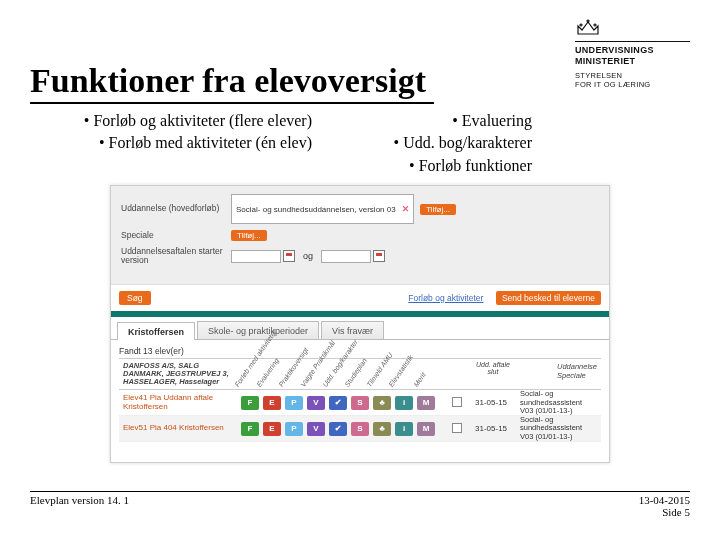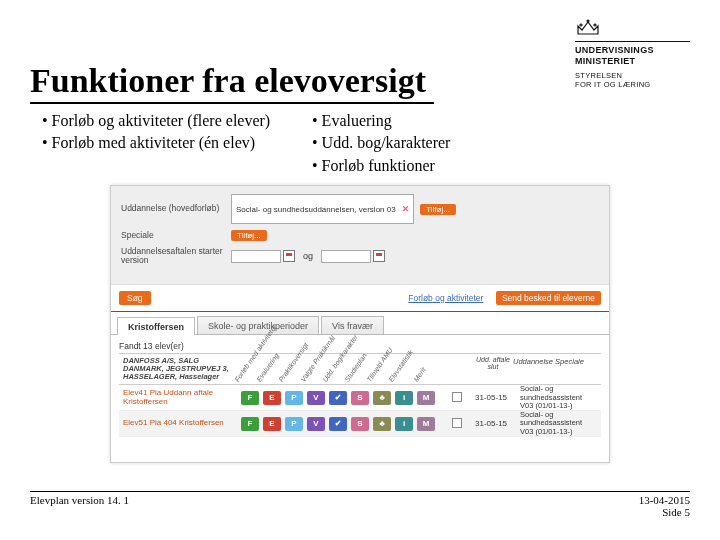--- a/index.html
+++ b/index.html
@@ -41,20 +41,21 @@
     padding-bottom: 2px;
     padding-right: 8px;
   }
   .bullets {
     position: absolute;
     top: 110px;
     left: 42px;
     display: flex;
     font-size: 16px;
     line-height: 1.4;
+    text-align: right;
   }
   .bul-col { width: 270px; }
   .bul-col2 { width: 220px; }
 
   .screenshot {
     position: absolute;
     top: 185px;
     left: 110px;
     width: 500px;
     height: 278px;
@@ -89,21 +90,21 @@
     padding: 1px 6px;
     border-radius: 2px;
     margin-left: 6px;
   }
   .datebox { width: 50px; background:#fff; border:1px solid #aaa; height:13px; display:inline-block; }
   .calicon { width:12px; height:12px; background:#fff; border:1px solid #777; display:inline-block; margin-left:2px; position:relative; }
   .calicon::before { content:""; position:absolute; top:2px; left:2px; right:2px; height:3px; background:#c44; }
 
   .searchbar {
     display:flex; align-items:center; justify-content:space-between;
-    padding:6px 8px; border-top:1px solid #ddd; border-bottom:1px solid #0f766e;
+    padding:6px 8px; border-top:1px solid #ddd; border-bottom:6px solid #0f766e;
   }
   .sog { background:#e86a1a; color:#fff; padding:2px 8px; font-size:8.5px; border-radius:2px; }
   .linkblue { color:#3a69c0; font-size:8.5px; text-decoration:underline; }
   .sendbtn { background:#e86a1a; color:#fff; padding:2px 6px; font-size:8.5px; border-radius:2px; margin-left:10px;text-align:right; }
 
   .tabbar { display:flex; border-bottom:1px solid #bbb; padding:0 6px; margin-top:4px;}
   .tab {
     padding:4px 10px 3px 10px; font-size:9px; border:1px solid #bbb; border-bottom:none;
     background: linear-gradient(#f5f5f5,#e8e8e8); margin-right:2px; color:#555;
   }
@@ -111,21 +112,21 @@
 
   .result-area { padding:6px 8px 0 8px; }
   .fandt { font-size:8.5px; color:#333; margin-bottom:2px; }
 
   .tablehead { display:flex; font-size:7.5px; color:#444; border-top:1px solid #ccc; border-bottom:1px solid #ccc;font-style:italic; }
   .th-addr { width:120px; padding:3px 4px; font-weight:bold; line-height:1.1; }
   .th-icons { width:200px; display:flex; align-items:flex-end; }
   .th-icons .diag { width:22px; text-align:center; }
   .th-icons .diag span { display:inline-block; transform:rotate(-55deg); transform-origin:left bottom; font-size:7px; white-space:nowrap; color:#666; }
   .th-small { width:36px; text-align:center; font-size:7px; padding:2px 1px; line-height:1.05; }
-  .th-udd { flex:1; font-size:7.5px; padding:3px 2px; }
+  .th-udd { flex:1; font-size:7.5px; padding:3px 2px;margin-left:44px; }
 
   .row { display:flex; border-bottom:1px solid #eee; align-items:center; font-size:8px; }
   .row.alt { background:#f3f3f3; }
   .cell-name { width:120px; padding:3px 4px; color:#c85016; line-height:1.05; }
   .cell-icons { width:200px; display:flex; padding:2px 0; }
   .ib { width:18px; height:14px; margin:0 2px; border-radius:2px; font-size:8px; font-weight:bold; color:#fff; display:flex; align-items:center; justify-content:center; }
   .c-green{background:#3a9e3a;} .c-red{background:#d04030;} .c-sky{background:#63b6e6;}
   .c-purple{background:#7a52b8;} .c-blue{background:#4066c0;} .c-rose{background:#cf6a8f;}
   .c-olive{background:#8a8a55;} .c-teal{background:#3a8e8e;} .c-mauve{background:#a07a9a;}
   .cell-chk { width:36px; text-align:center; }

